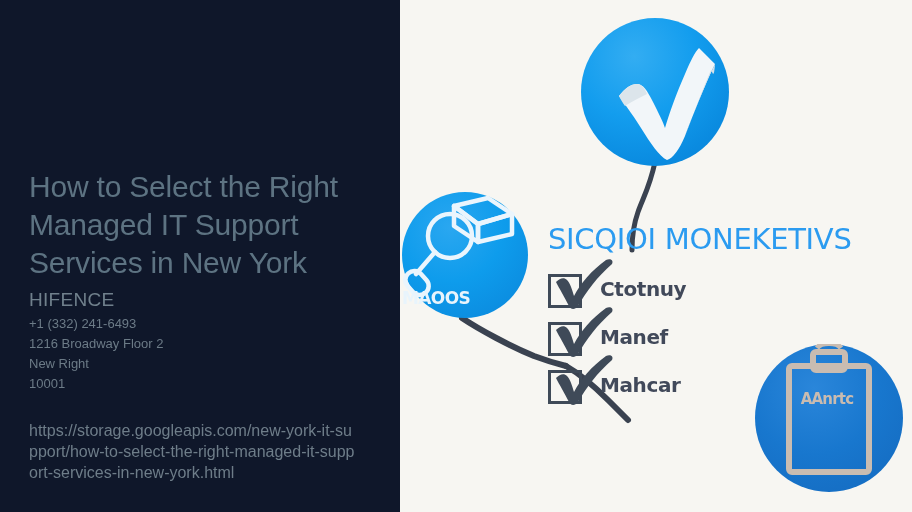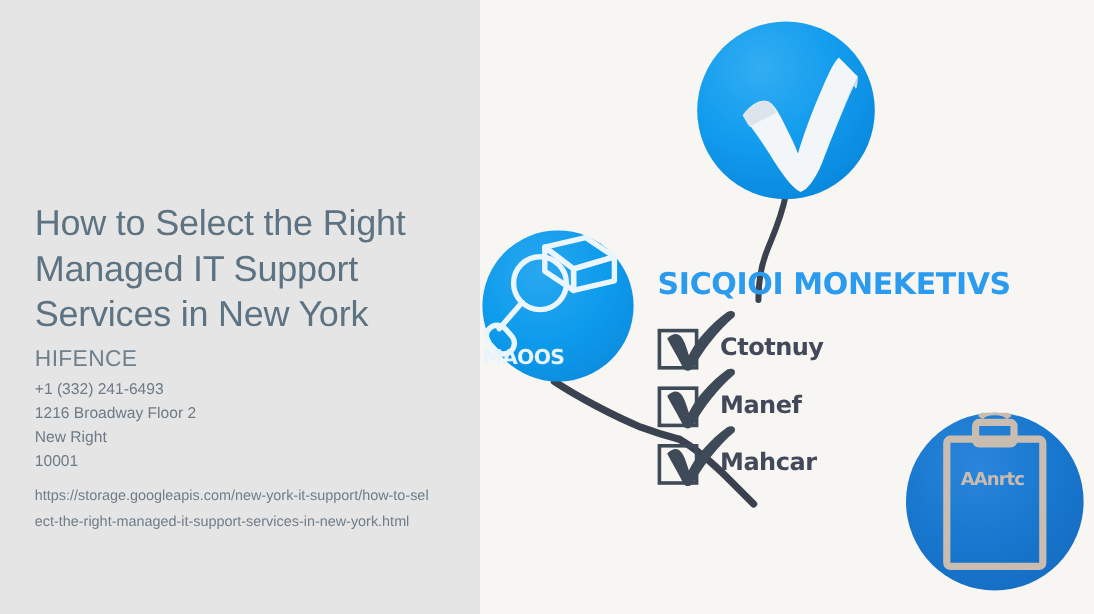--- a/index.html
+++ b/index.html
@@ -19,21 +19,21 @@
     height: 512px;
     display: flex;
     overflow: hidden;
   }
 
   
   #left-panel {
     position: relative;
     width: 400px;
     height: 512px;
-    background: #e5e5e5;
+    background: #0f172a;
     flex: 0 0 400px;
     overflow: hidden;
   }
   #left-content {
     position: absolute;
     left: 29px;
     top: 168px;
     width: 350px;
   }
   #article-title {
@@ -53,22 +53,22 @@
     margin: 0 0 2px 0;
   }
   .contact-line {
     font-size: 13px;
     line-height: 20px;
     color: #6C7B87;
     margin: 0;
     white-space: nowrap;
   }
   #source-url {
-    margin-top: 9px;
-    font-size: 12px;
+    margin-top: 26px;
+    font-size: 16px;
     line-height: 21px;
     color: #6E7D89;
     width: 330px;
     word-break: break-all;
   }
 
   
   #right-panel {
     position: relative;
     width: 512px;
@@ -181,22 +181,22 @@
     color: #CFC4BA;
     letter-spacing: -0.6px;
     font-family: "DejaVu Sans", sans-serif;
   }
 
   
   #illus-heading {
     position: absolute;
     left: 148px;
     top: 222px;
-    font-size: 25px;
-    font-weight: bold;
+    font-size: 29px;
+    font-weight: normal;
     color: #2B9BF0;
     letter-spacing: -0.3px;
     white-space: nowrap;
     font-family: "DejaVu Sans", sans-serif;
   }
 
   
   #checklist {
     position: absolute;
     left: 148px;

